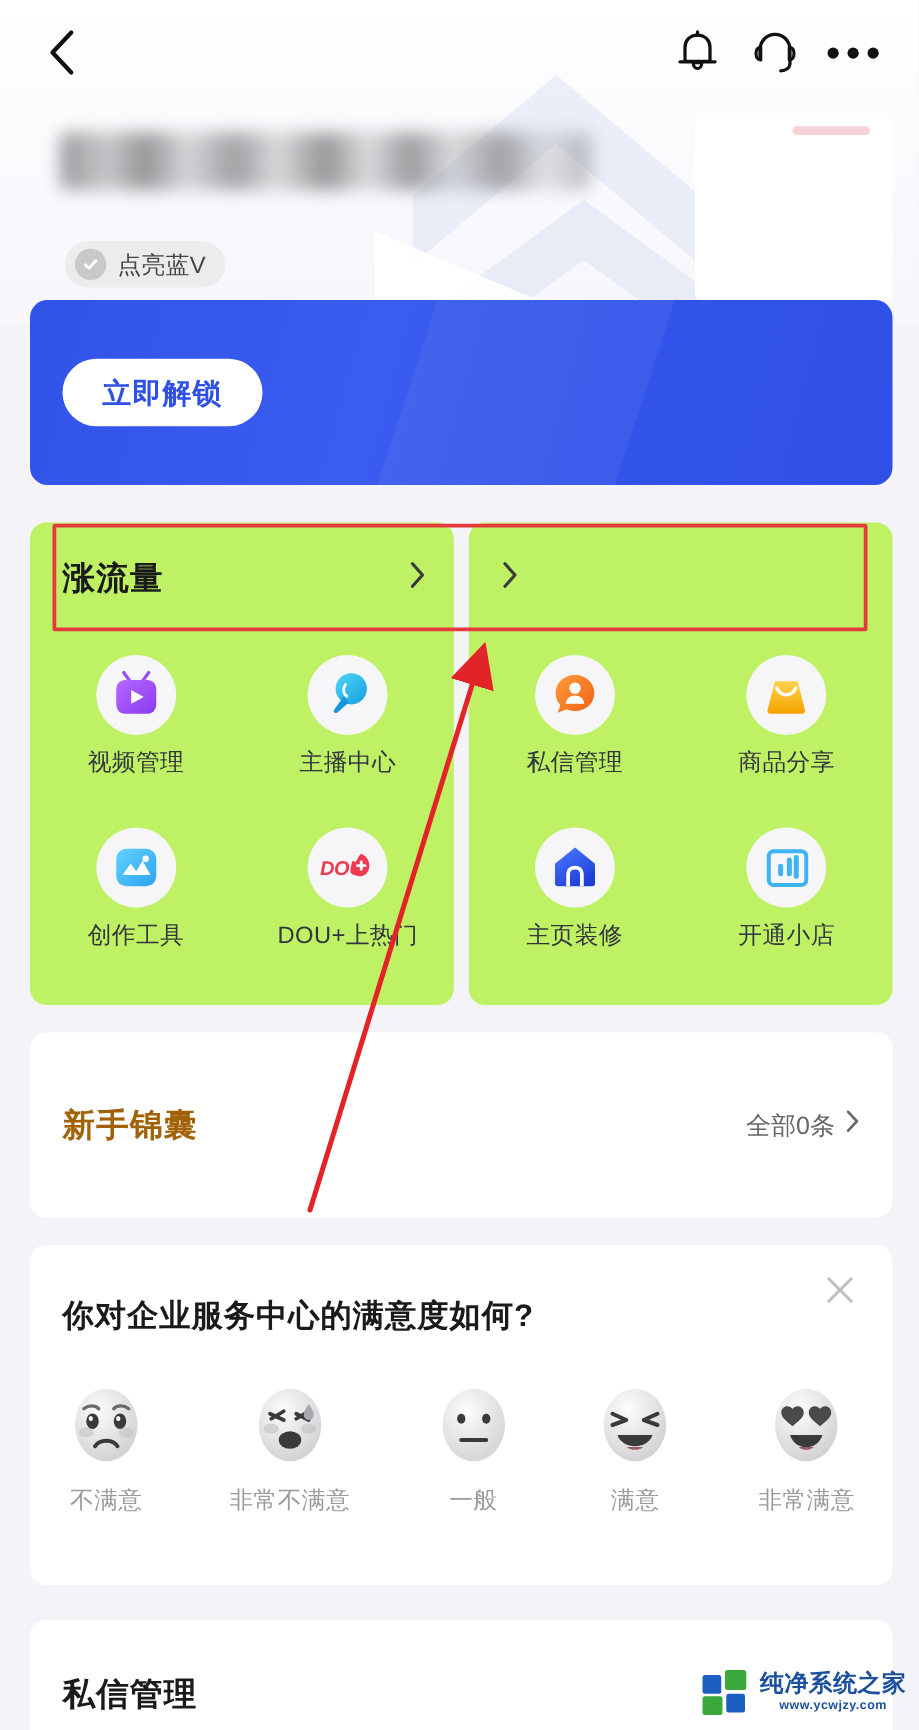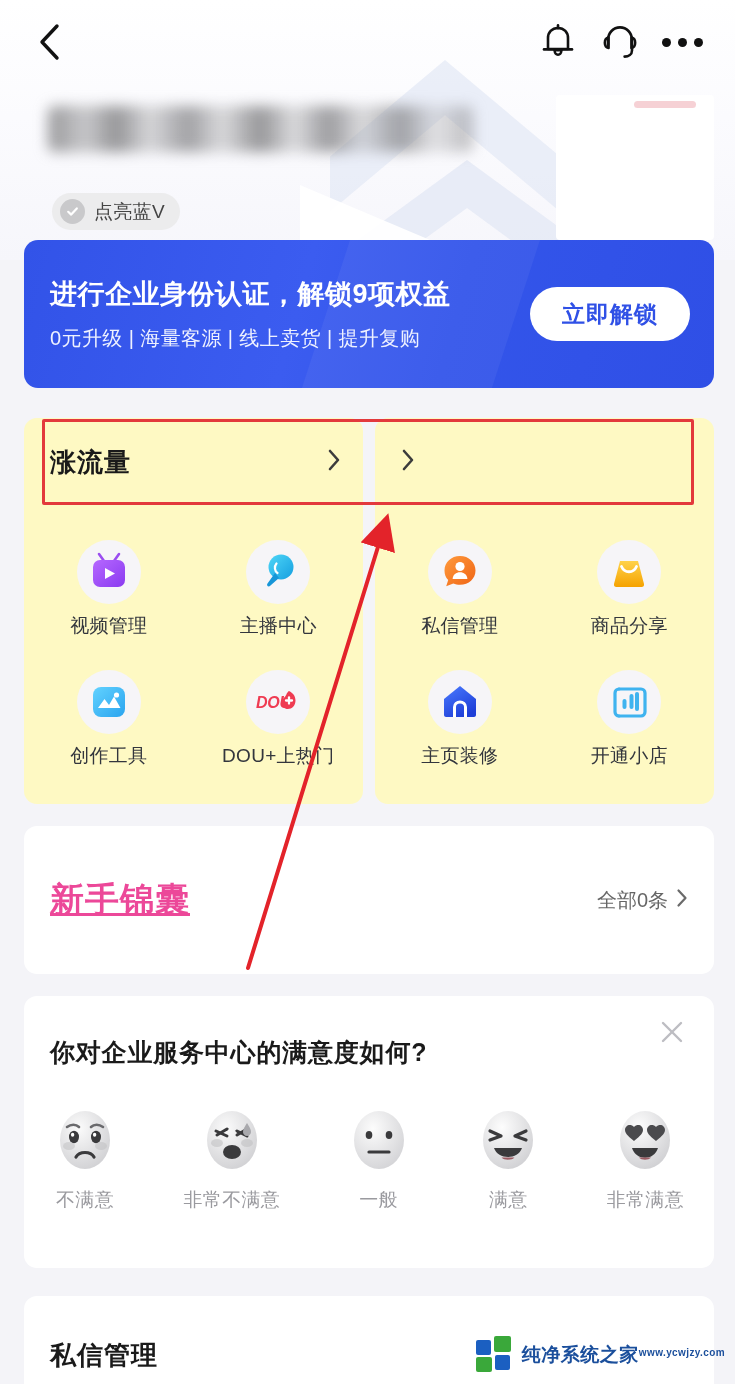--- a/index.html
+++ b/index.html
@@ -114,22 +114,22 @@
     font-size:23px; font-weight:bold; color:#2f50e6; letter-spacing:1px;
     cursor:pointer;
   }
 
   
   #panels {
     position:absolute; left:24px; top:418px; width:690px; height:386px;
     display:flex; gap:12px;
   }
   .panel {
-    width:339px; background:#fef9c3; border-radius:13px;
-    display:flex; flex-direction:column;gap:16px;
+    width:339px; background:#bef264; border-radius:13px;
+    display:flex; flex-direction:column;
   }
   .panel-head {
     height:88px; display:flex; align-items:center; padding:0 22px 0 26px;
     cursor:pointer;
   }
   .panel-head .ttl { flex:1; font-size:26px; font-weight:bold; color:#1a1a1a; letter-spacing:1px; }
   .chev { color:#444; }
   .grid {
     flex:1; display:grid; grid-template-columns:1fr 1fr;
     row-gap:2px; padding:10px 0 14px 0;
@@ -146,21 +146,21 @@
   }
   .cell-label { font-size:19px; color:#33363d; letter-spacing:.3px; white-space:nowrap; }
 
   
   #novice {
     position:absolute; left:24px; top:826px; width:690px; height:148px;
     background:#ffffff; border-radius:13px;
     display:flex; align-items:center; padding:0 26px;
     cursor:pointer;
   }
-  #novice-title { flex:1; font-size:34px; font-weight:bold; color:#ec4899; letter-spacing:1px;text-decoration:underline; }
+  #novice-title { flex:1; font-size:26px; font-weight:bold; color:#a16207; letter-spacing:1px; }
   #novice-more { display:flex; align-items:center; gap:8px; font-size:20px; color:#666; cursor:pointer; }
 
   
   #survey {
     position:absolute; left:24px; top:996px; width:690px; height:272px;
     background:#ffffff; border-radius:13px; padding:0 26px;
   }
   #survey-close {
     position:absolute; right:22px; top:16px; width:40px; height:40px;
     display:flex; align-items:center; justify-content:center; cursor:pointer;
@@ -187,21 +187,21 @@
   }
   #annot-arrow { position:absolute; left:0; top:0; width:735px; height:1384px; pointer-events:none; }
 
   
   #watermark {
     position:absolute; right:10px; bottom:12px;
     display:flex; align-items:center; gap:8px;
   }
   #wm-tiles { position:relative; width:38px; height:36px; }
   #wm-tiles span { position:absolute; display:block; border-radius:2px; }
-  #wm-text { display:flex; flex-direction:row; line-height:1; }
+  #wm-text { display:flex; flex-direction:column; line-height:1;align-items:center; }
   #wm-name { font-size:19px; font-weight:bold; color:#1b4f9c; letter-spacing:.5px; }
   #wm-url { font-size:10px; font-weight:bold; color:#1b4f9c; letter-spacing:.4px; margin-top:3px; }
 </style>
 </head>
 <body>
 
 <div id="hero">
   <div class="deco-chev deco-a"></div>
   <div class="deco-chev deco-b"></div>
   <div class="deco-chev deco-c"></div>
@@ -246,24 +246,20 @@
 <div id="blue-v">
   <span class="chk">
     <svg width="15" height="15" viewBox="0 0 15 15">
       <polyline points="3.2,7.8 6.2,10.6 11.8,4.4" fill="none" stroke="#fff" stroke-width="2.2" stroke-linecap="round" stroke-linejoin="round"></polyline>
     </svg>
   </span>
   <span class="txt">点亮蓝V</span>
 </div>
 
 <div id="promo">
-  <div id="promo-text">
-    <div id="promo-title">进行企业身份认证，解锁9项权益</div>
-    <div id="promo-sub">0元升级 | 海量客源 | 线上卖货 | 提升复购</div>
-  </div>
   <div id="promo-btn">立即解锁</div>
 </div>
 
 <div id="panels">
 
   <div class="panel">
     <div class="panel-head">
       <span class="ttl">涨流量</span>
       <span class="chev">
         <svg width="14" height="24" viewBox="0 0 14 24">

